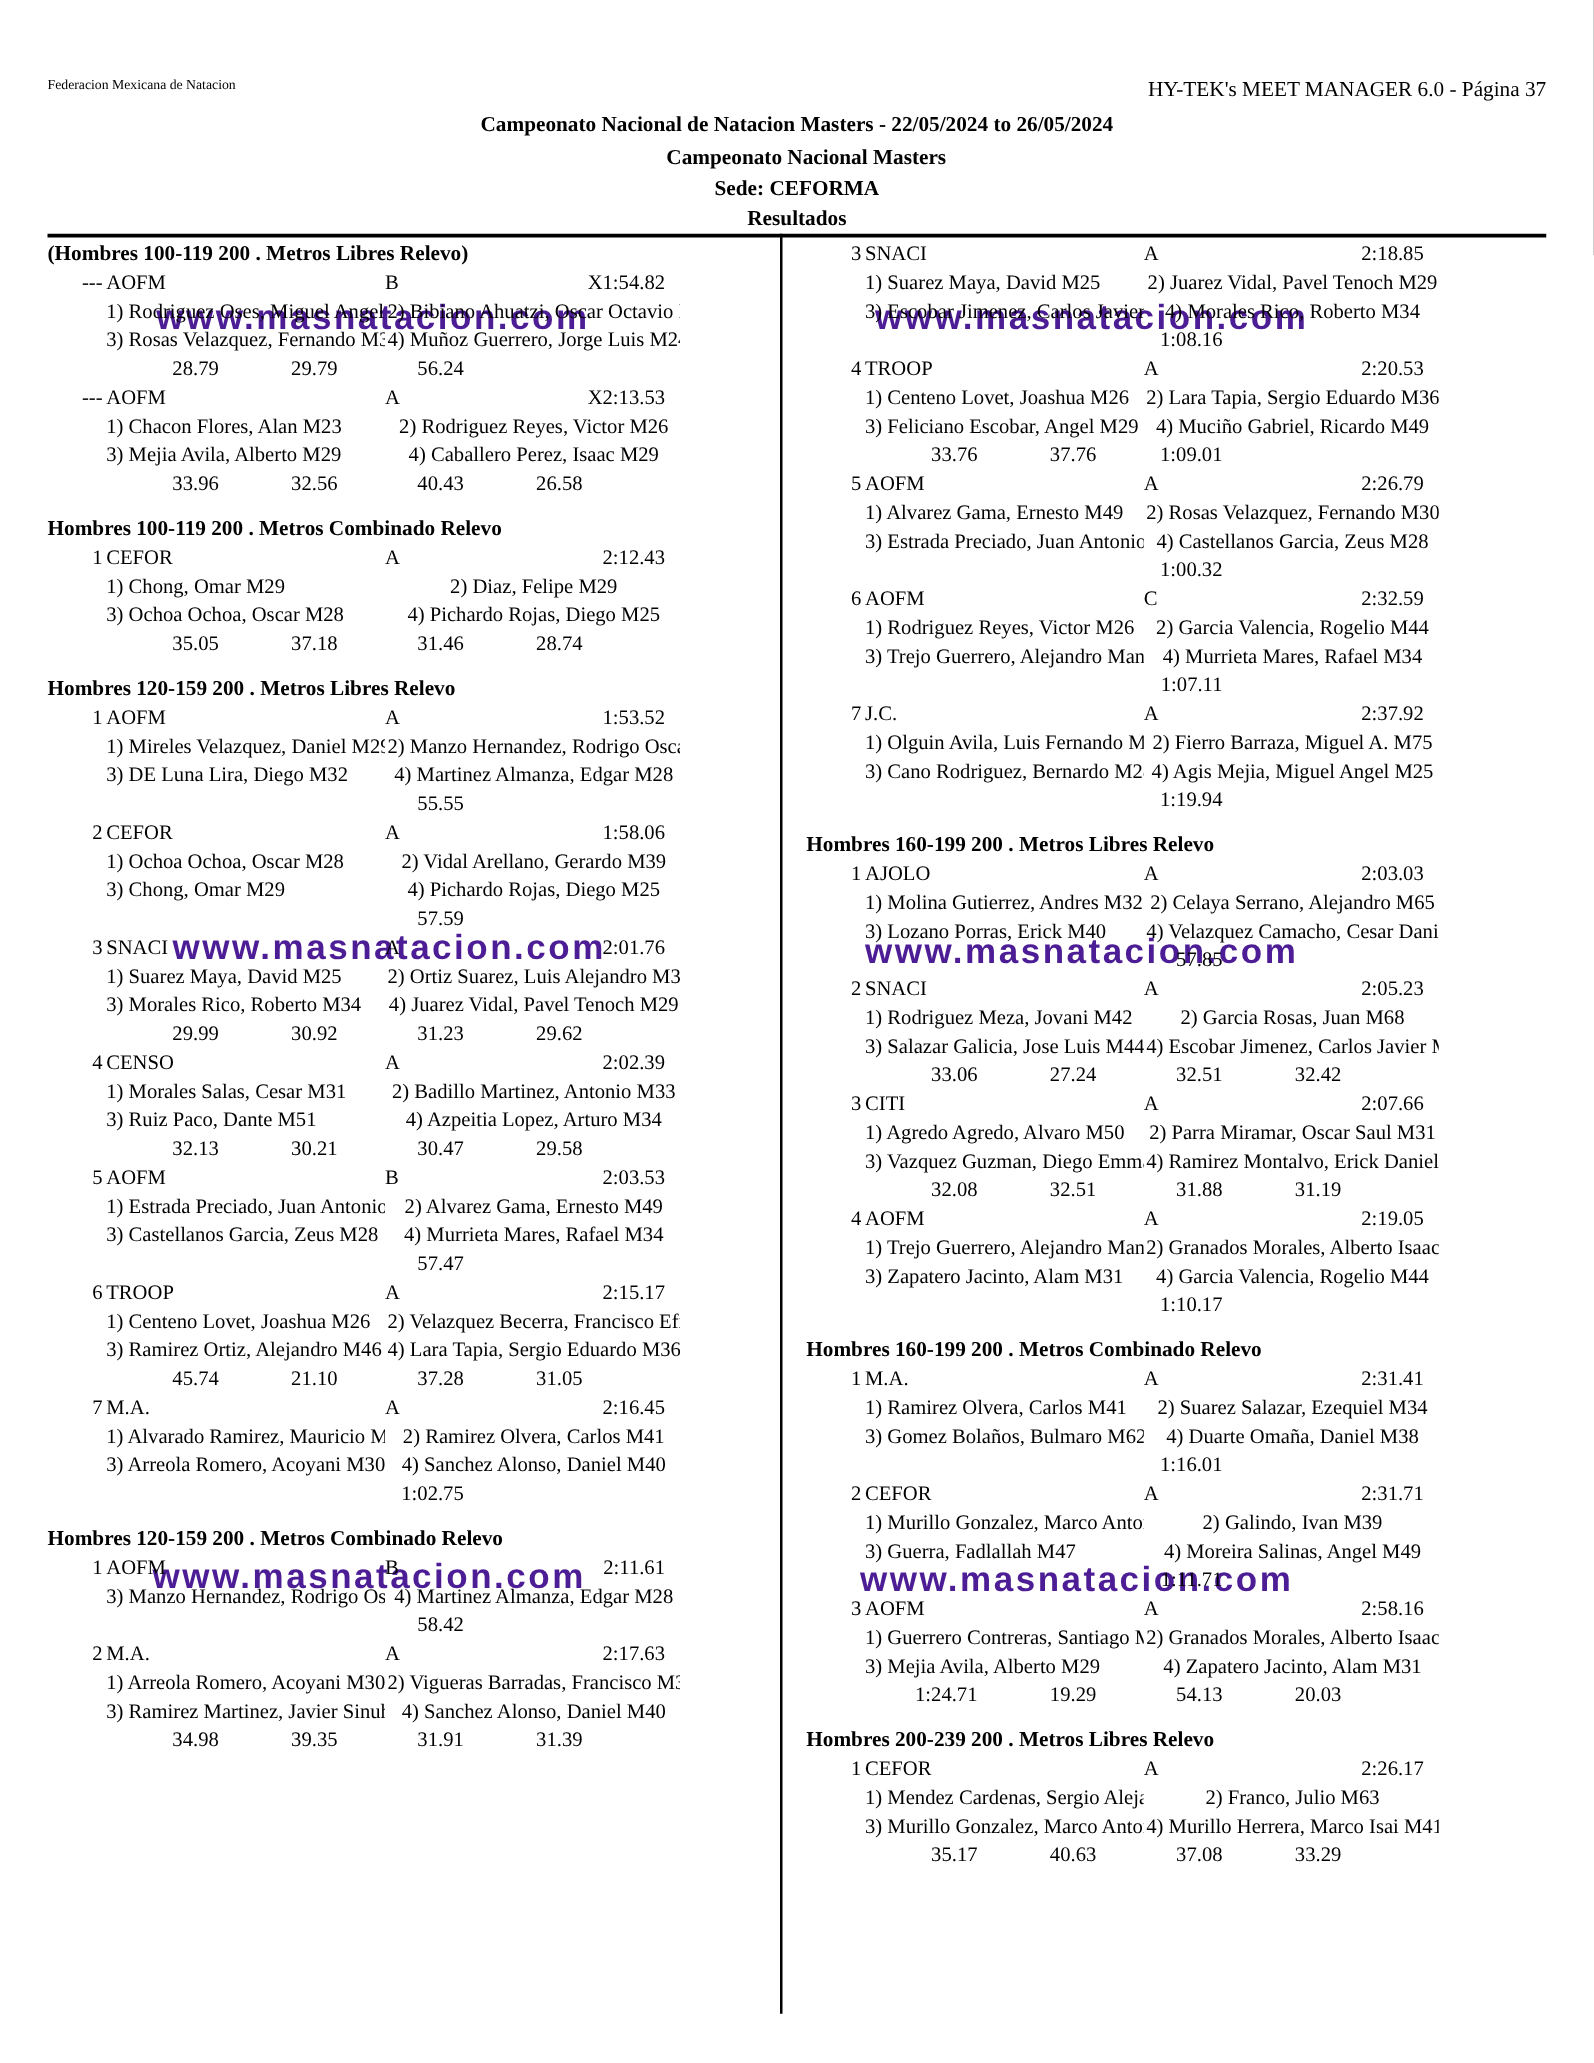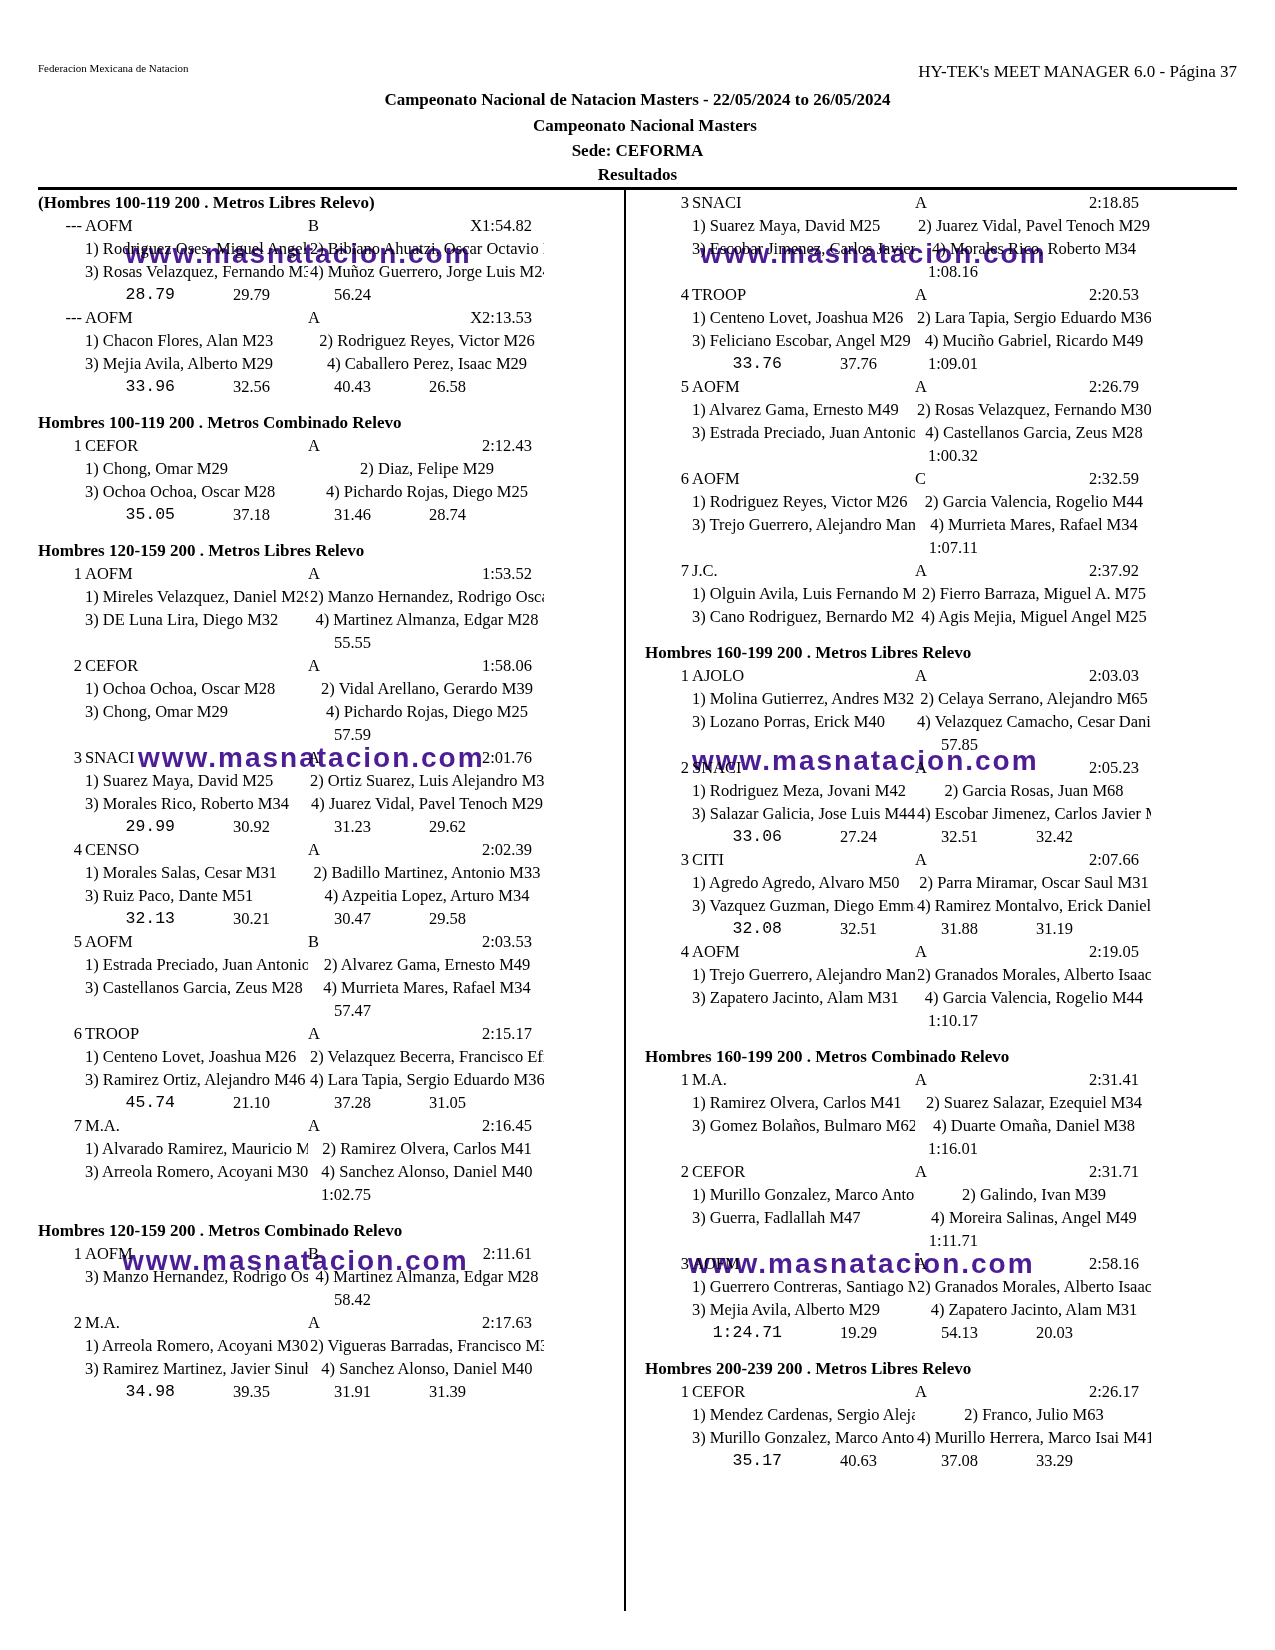--- a/index.html
+++ b/index.html
@@ -30,21 +30,21 @@
     font-weight:bold; font-size:17px; height:23px; line-height:23px; white-space:nowrap;
   }
   .row { position:relative; height:23px; line-height:23px; font-size:16.5px; }
   .rank  { position:absolute; left:10px;  width:34px; text-align:right; }
   .team  { position:absolute; left:47px;  white-space:nowrap; }
   .relay { position:absolute; left:270px; }
   .time  { position:absolute; right:4px;  white-space:nowrap; }
   .nm1   { position:absolute; left:47px;  width:223px; white-space:nowrap; overflow:hidden; }
   .nm2   { position:absolute; left:272px; width:234px; white-space:nowrap; overflow:hidden;text-align:center; }
   .sp    { position:absolute; text-align:right; white-space:nowrap; }
-  .sp1 { left:52px;  width:85px;font-family:Liberation Mono, monospace; }
+  .sp1 { left:52px;  width:85px; }
   .sp2 { left:147px; width:85px; }
   .sp3 { left:244px; width:89px; }
   .sp4 { left:339px; width:89px; }
 </style>
 </head>
 <body>
 
 <div class="page">
 
   <div class="hdr-org">Federacion Mexicana de Natacion</div>
@@ -410,20 +410,23 @@
             <span class="time">2:37.92</span>
           </div>
           <div class="row">
             <span class="nm1">1) Olguin Avila, Luis Fernando M2</span>
             <span class="nm2">2) Fierro Barraza, Miguel A. M75</span>
           </div>
           <div class="row">
             <span class="nm1">3) Cano Rodriguez, Bernardo M28</span>
             <span class="nm2">4) Agis Mejia, Miguel Angel M25</span>
           </div>
+          <div class="row">
+            <span class="sp sp3">1:19.94</span>
+          </div>
         </div>
       </div>
       <div class="section gap">
         <div class="sec-title">Hombres 160-199 200 . Metros Libres Relevo</div>
         <div class="entry">
           <div class="row">
             <span class="rank">1</span>
             <span class="team">AJOLO</span>
             <span class="relay">A</span>
             <span class="time">2:03.03</span>

